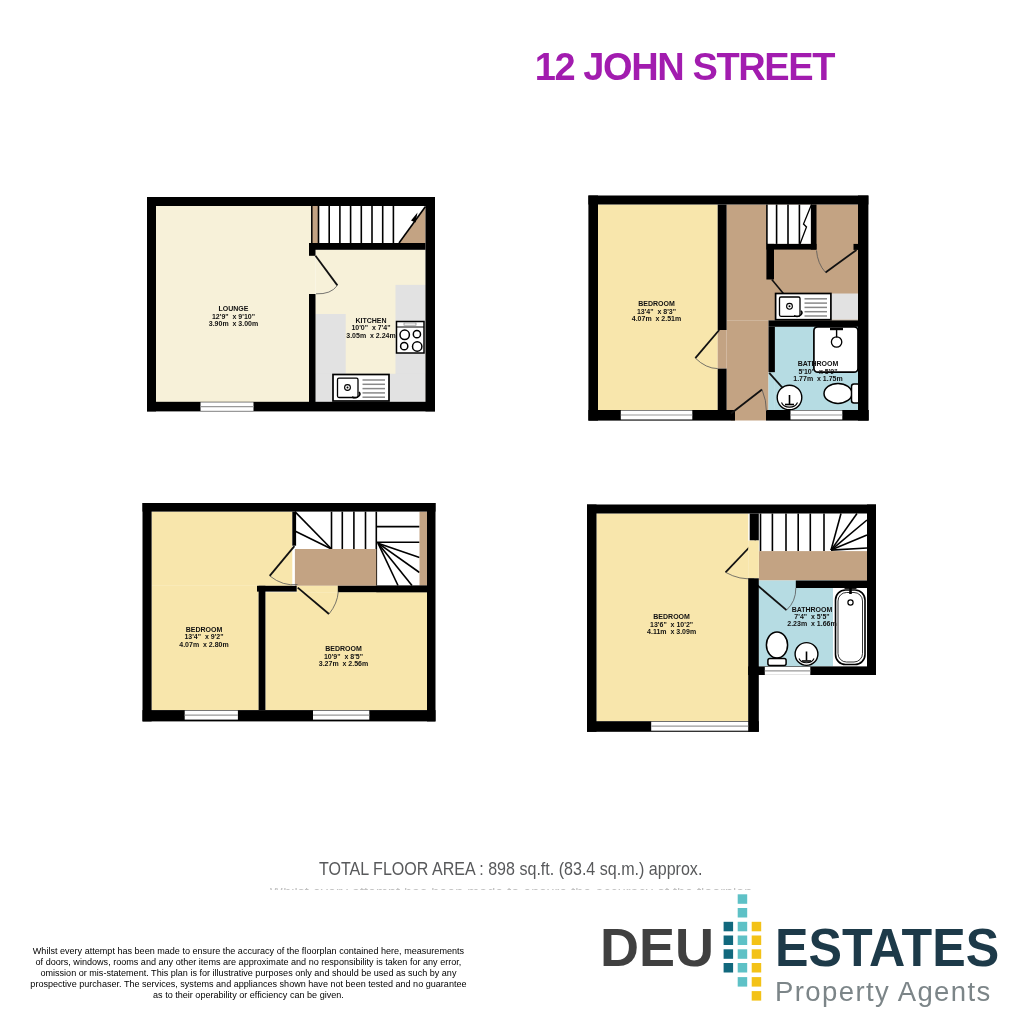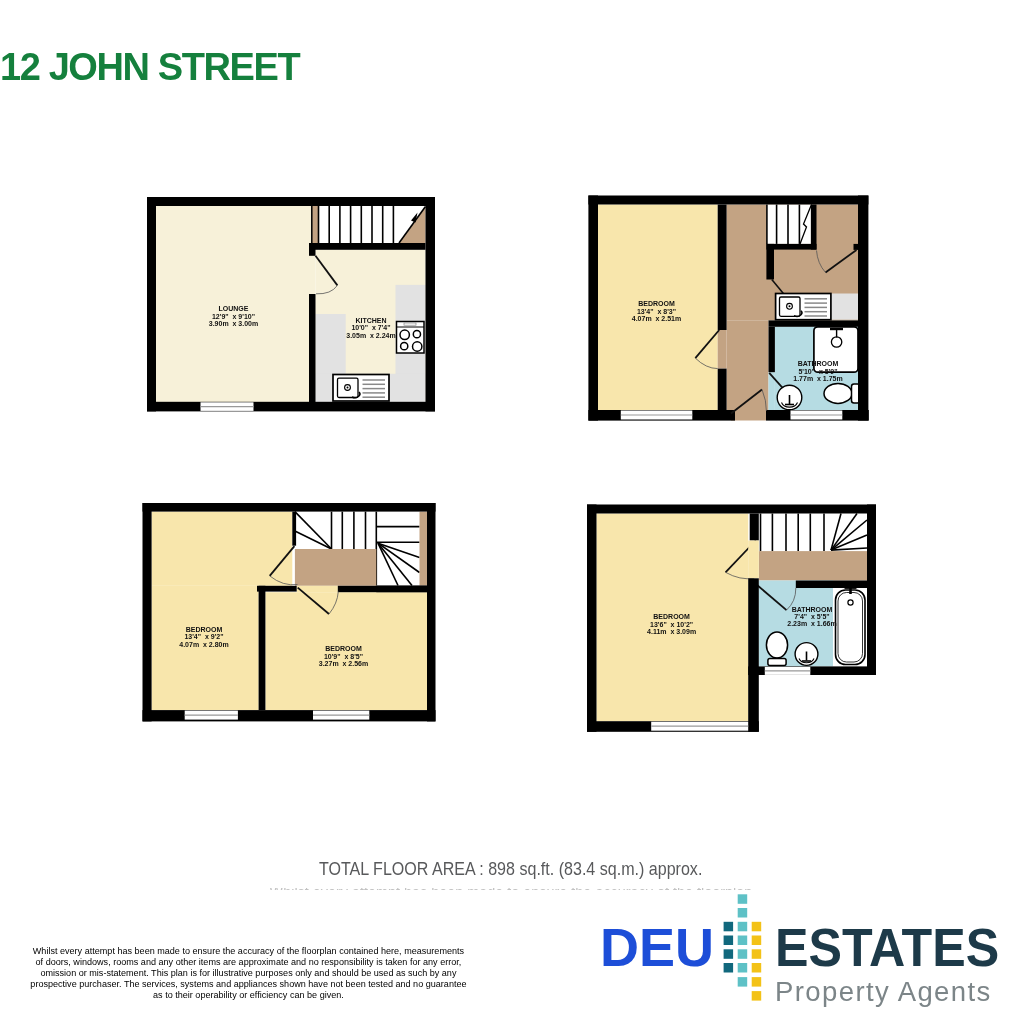--- a/index.html
+++ b/index.html
@@ -3,21 +3,21 @@
 <meta charset="utf-8">
 <style>
   html,body{margin:0;padding:0;background:#ffffff;}
   body{width:1023px;height:1023px;position:relative;font-family:"Liberation Sans",sans-serif;overflow:hidden;}
   svg text{font-family:"Liberation Sans",sans-serif;}
   .rl{font-weight:bold;font-size:7px;fill:#111;text-anchor:middle;}
 </style>
 </head>
 <body>
 
-<div style="position:absolute;left:0;top:46px;width:834px;text-align:left;font-weight:bold;font-size:38px;color:#15803d;letter-spacing:-1.4px;">12 JOHN STREET</div>
+<div style="position:absolute;left:0;top:46px;width:834px;text-align:right;font-weight:bold;font-size:38px;color:#a21caf;letter-spacing:-1.4px;">12 JOHN STREET</div>
 
 <svg width="1023" height="1023" viewBox="0 0 1023 1023" style="position:absolute;left:0;top:0;">
 
 <g>
 
 <rect x="156" y="206" width="159.5" height="196" fill="#f7f1d9"></rect>
 
 <rect x="315.5" y="249.8" width="110" height="152.2" fill="#f7f1d9"></rect>
 
 <rect x="315.5" y="314" width="30.2" height="88" fill="#e2e2e2"></rect>
@@ -401,21 +401,21 @@
 </svg>
 
 <div style="position:absolute;left:0;top:858px;width:1023px;text-align:center;font-size:19px;color:#58595b;transform:scaleX(0.845);transform-origin:506px 0;">TOTAL FLOOR AREA : 898 sq.ft. (83.4 sq.m.) approx.</div>
 
 <div style="position:absolute;left:0;top:888px;width:1023px;height:2px;overflow:hidden;text-align:center;font-size:16px;color:#c2c2c2;transform:scaleX(0.9);transform-origin:506px 0;"><span style="position:relative;top:-3.8px;">Whilst every attempt has been made to ensure the accuracy of the floorplan</span></div>
 
 <div style="position:absolute;left:18px;top:946px;width:460px;text-align:center;font-size:9.3px;line-height:10.9px;transform:scaleX(0.975);transform-origin:248px 0;color:#000;">Whilst every attempt has been made to ensure the accuracy of the floorplan contained here, measurements<br>of doors, windows, rooms and any other items are approximate and no responsibility is taken for any error,<br>omission or mis-statement. This plan is for illustrative purposes only and should be used as such by any<br>prospective purchaser. The services, systems and appliances shown have not been tested and no guarantee<br>as to their operability or efficiency can be given.</div>
 
 <div>
 
-<div style="position:absolute;left:600px;top:916px;width:140px;font-weight:bold;font-size:54px;color:#1d4ed8;">DEU</div>
+<div style="position:absolute;left:600px;top:916px;width:140px;font-weight:bold;font-size:54px;color:#404040;">DEU</div>
 
 <svg width="60" height="120" viewBox="0 0 60 120" style="position:absolute;left:720px;top:890px;">
 <g>
 <rect x="17.7" y="4.3" width="9.5" height="9.5" fill="#5ec1c6"></rect>
 <rect x="17.7" y="18" width="9.5" height="9.5" fill="#5ec1c6"></rect>
 <rect x="17.7" y="31.8" width="9.5" height="9.5" fill="#5ec1c6"></rect>
 <rect x="17.7" y="45.5" width="9.5" height="9.5" fill="#5ec1c6"></rect>
 <rect x="17.7" y="59.3" width="9.5" height="9.5" fill="#5ec1c6"></rect>
 <rect x="17.7" y="73" width="9.5" height="9.5" fill="#5ec1c6"></rect>
 <rect x="17.7" y="87.1" width="9.5" height="9.5" fill="#5ec1c6"></rect>

